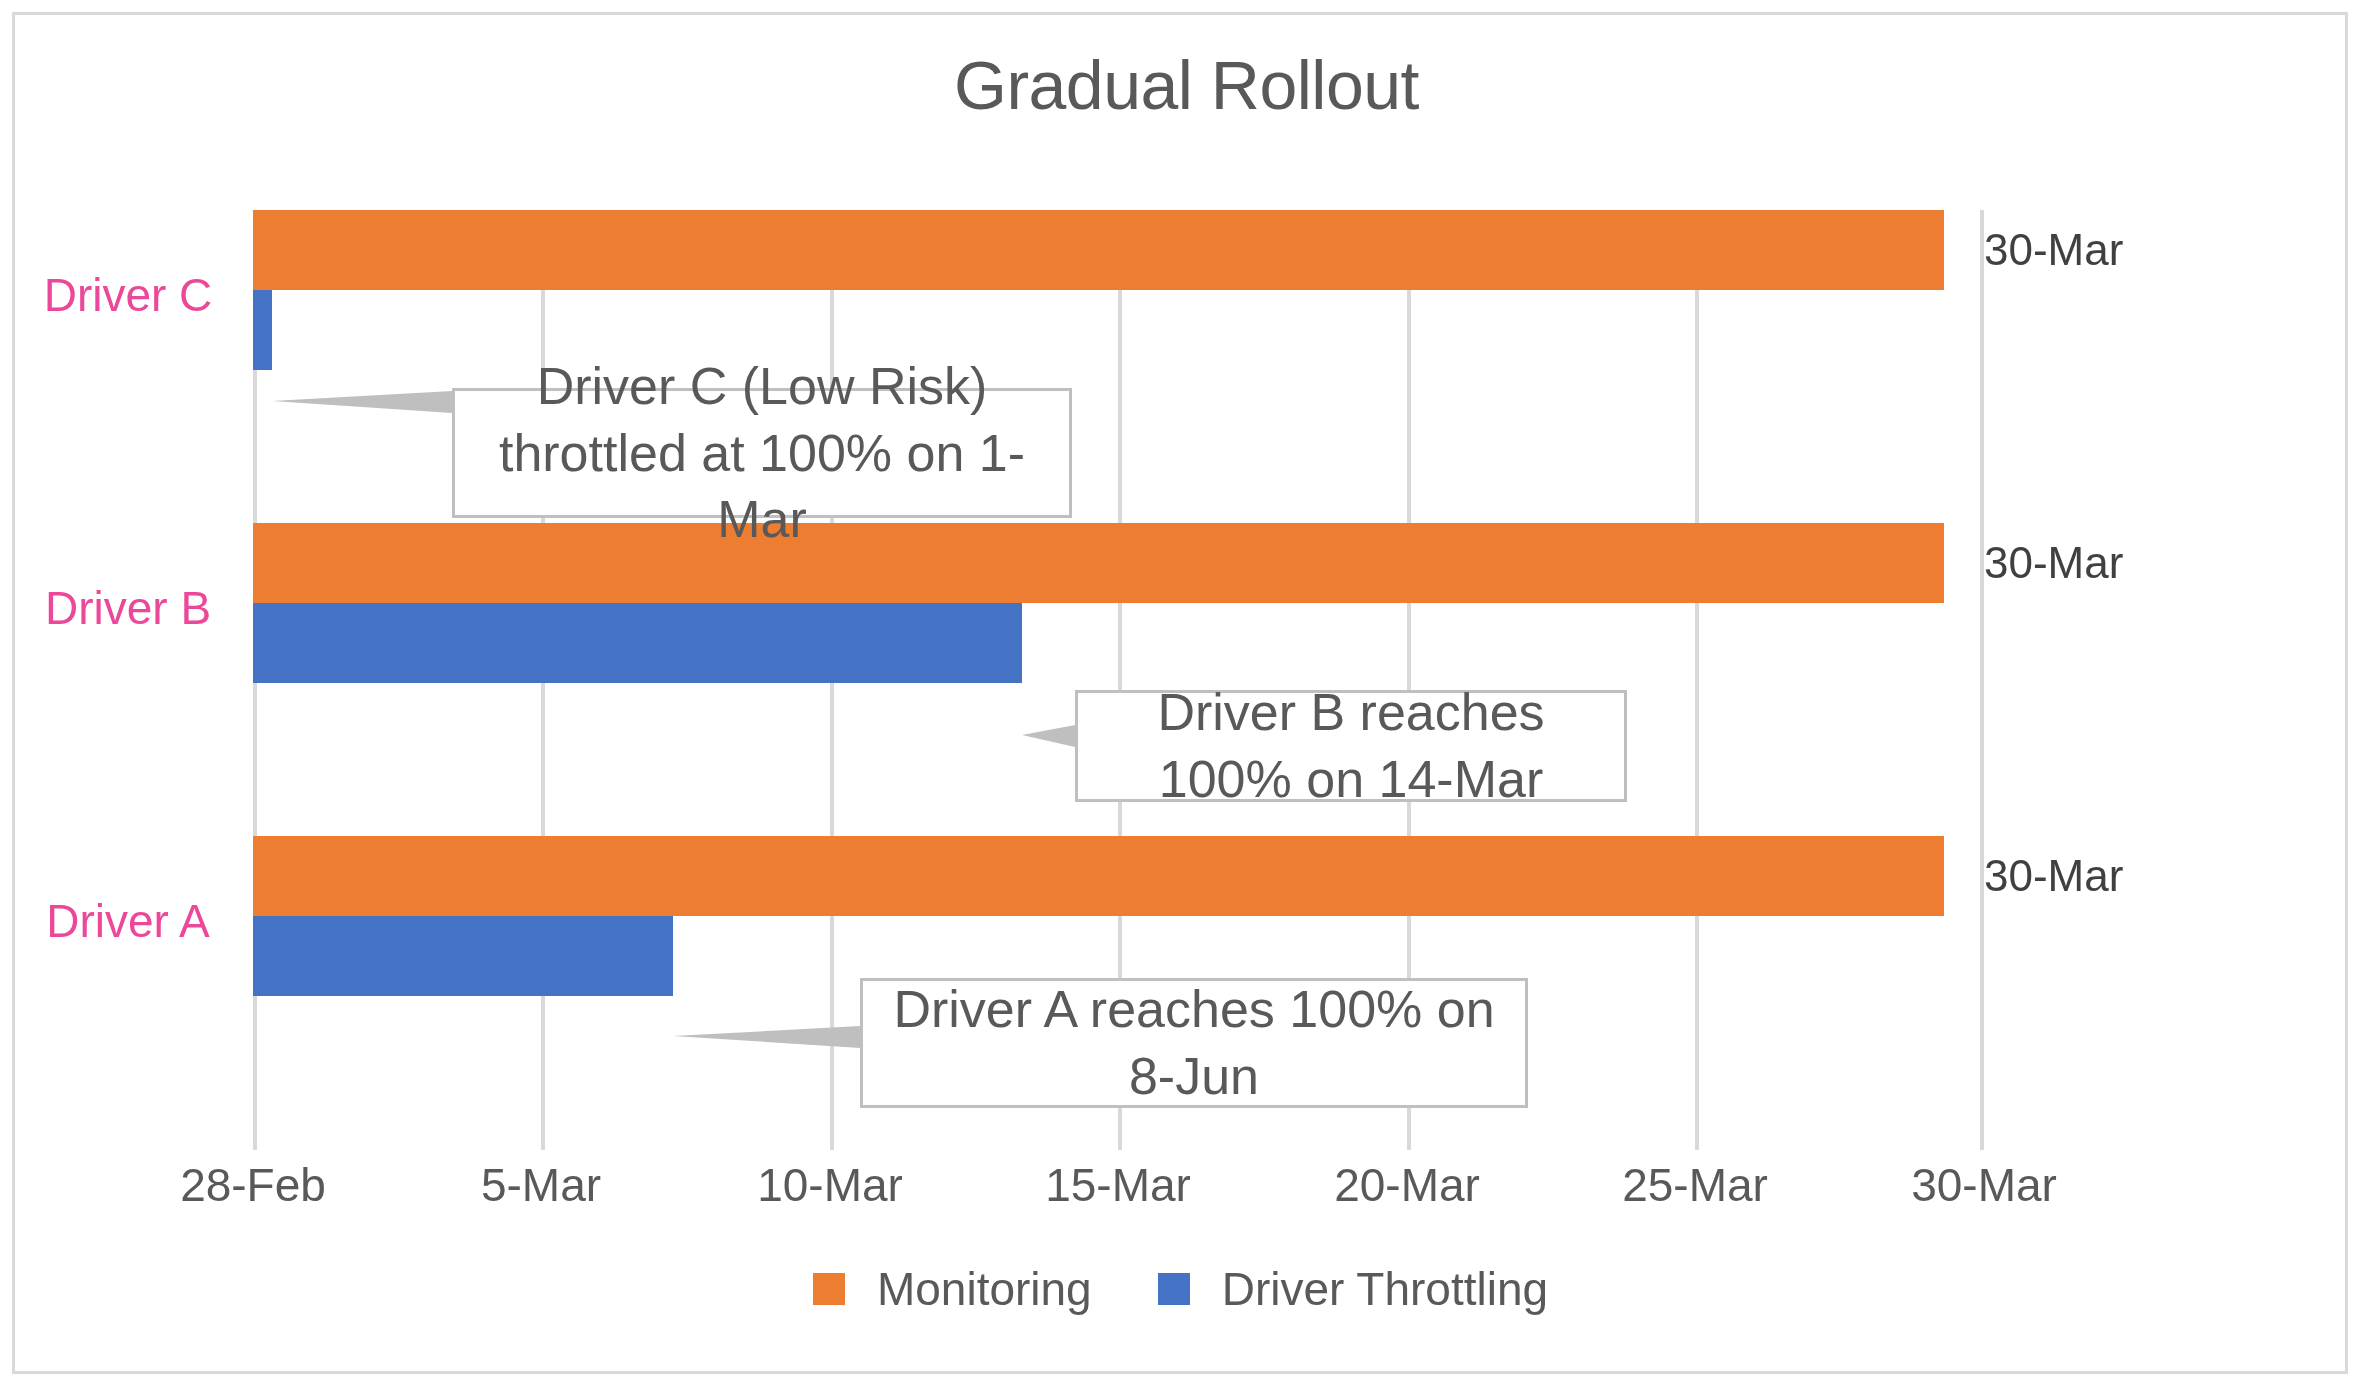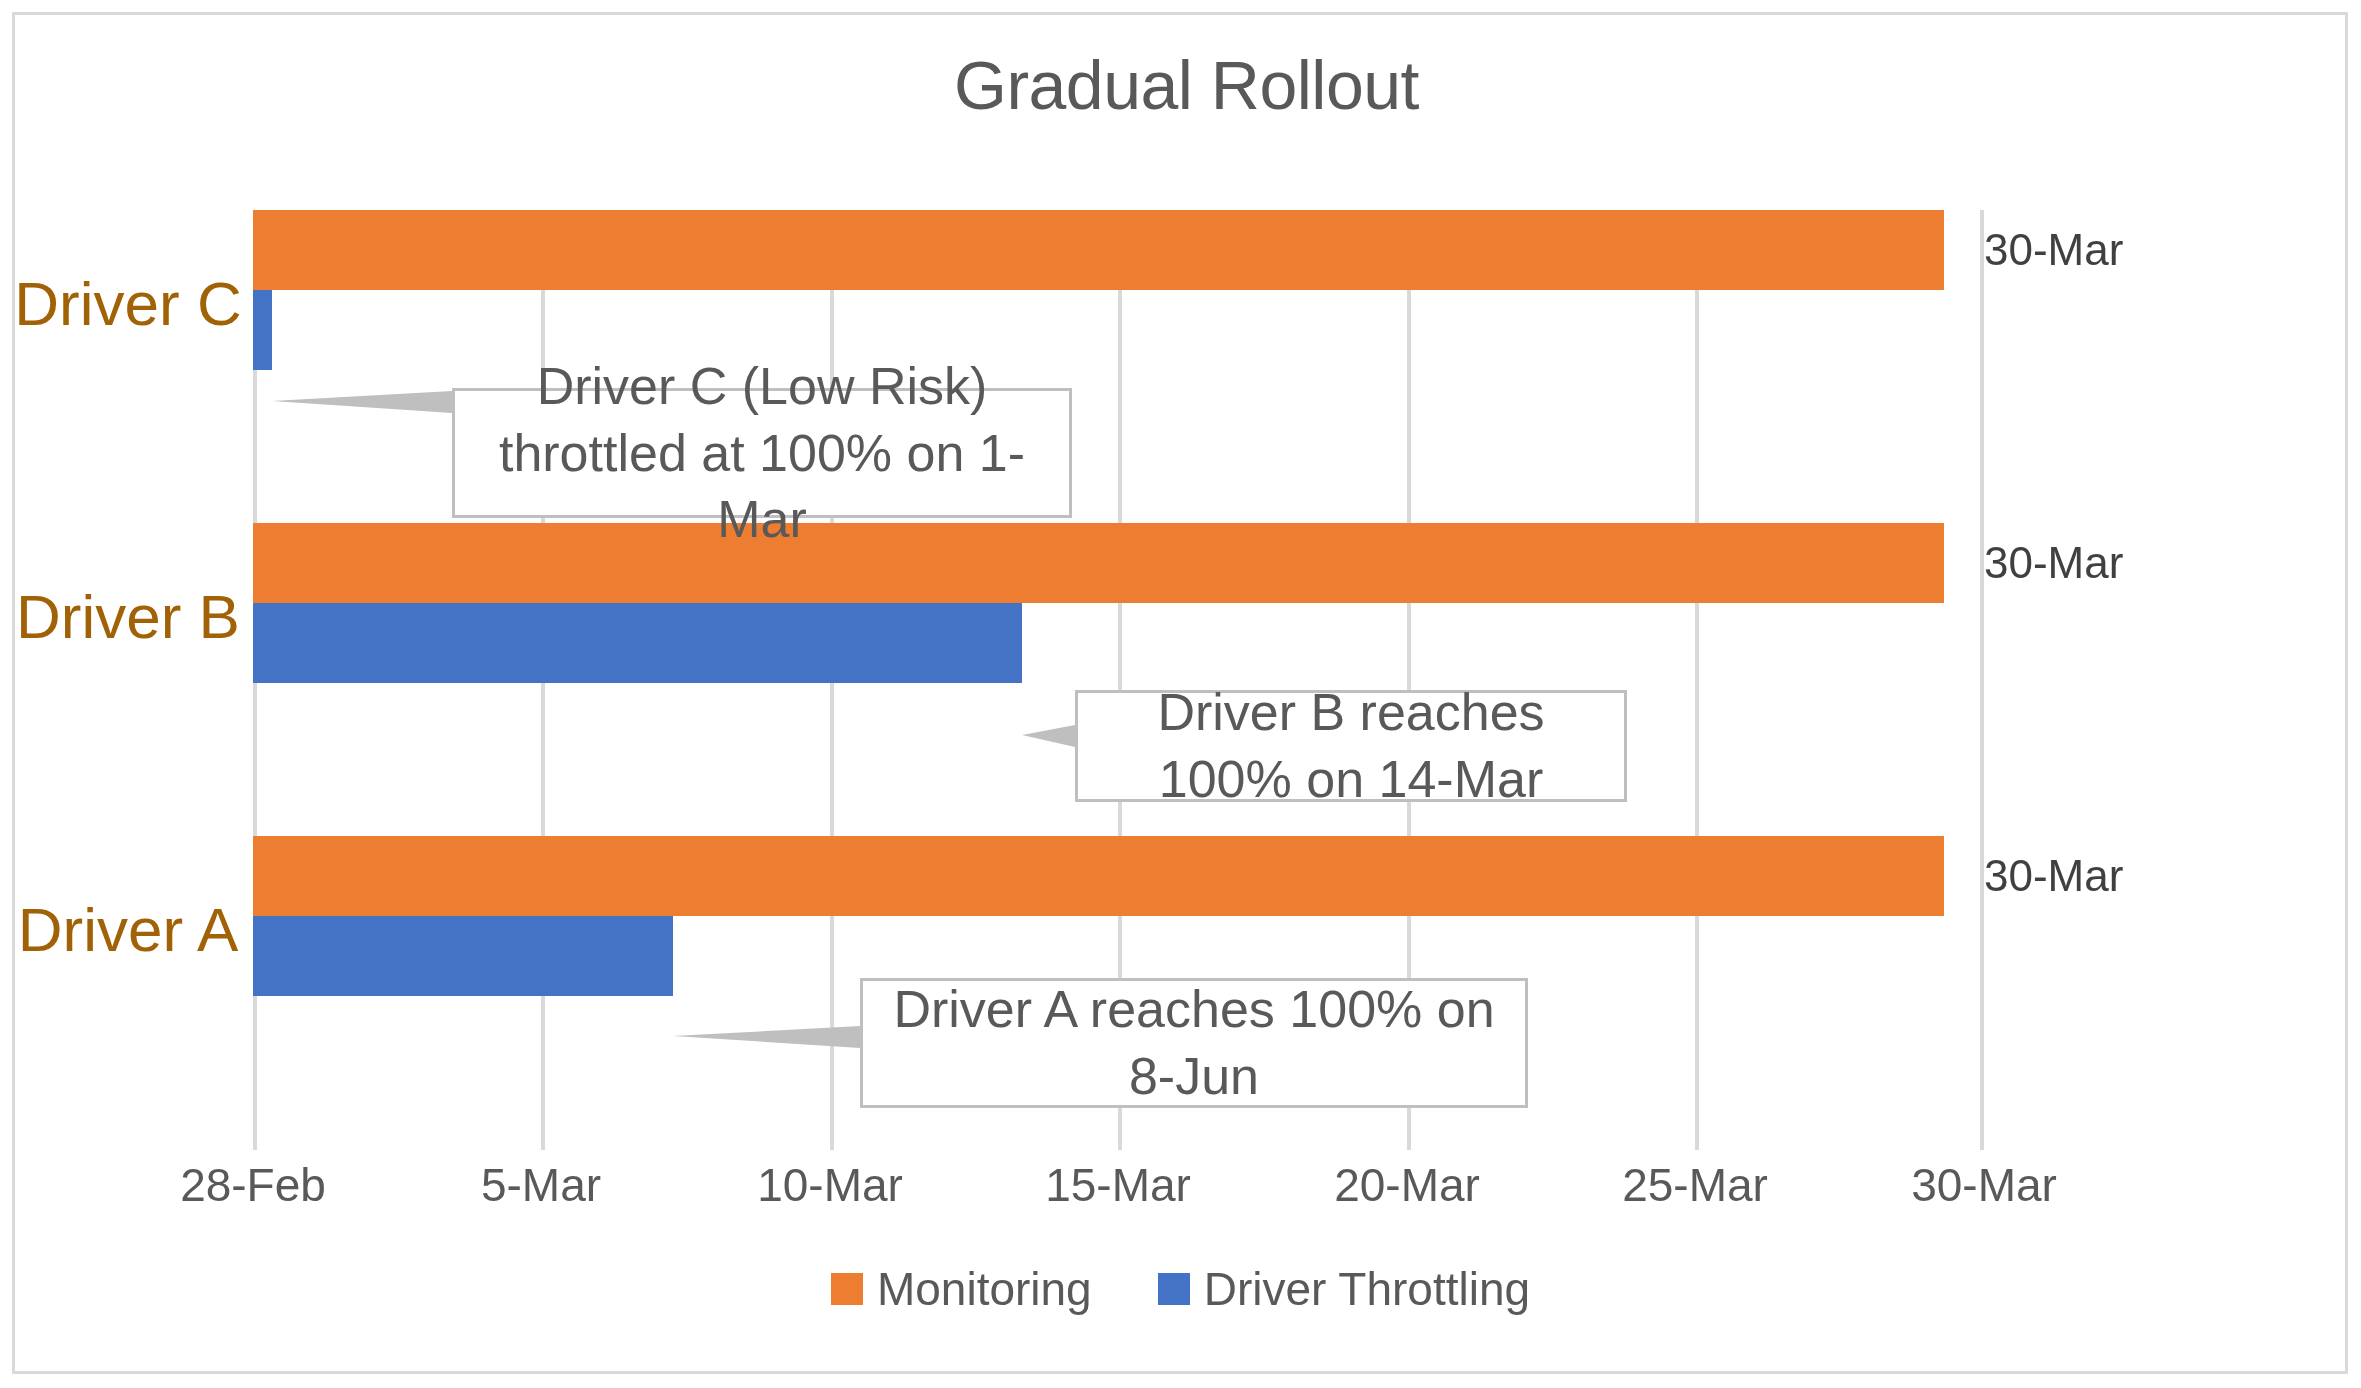--- a/index.html
+++ b/index.html
@@ -88,22 +88,22 @@
     white-space: nowrap;
     line-height: 80px;
   }
 
   
   .cat-label {
     position: absolute;
     right: 0;
     width: 240px;
     text-align: center;
-    font-size: 62px;
-    color: #a16207;
+    font-size: 46px;
+    color: #ec4899;
     white-space: nowrap;
   }
   #cat-axis {
     position: absolute;
     left: 0;
     top: 210px;
     width: 248px;
     height: 940px;
   }
 
@@ -131,21 +131,21 @@
     top: 1262px;
     width: 2361px;
     display: flex;
     justify-content: center;
     align-items: center;
     gap: 66px;
   }
   .legend-item {
     display: flex;
     align-items: center;
-    gap: 14px;
+    gap: 32px;
   }
   .legend-swatch {
     width: 32px;
     height: 32px;
     flex: 0 0 auto;
   }
   .legend-label {
     font-size: 46px;
     color: #595959;
     white-space: nowrap;

